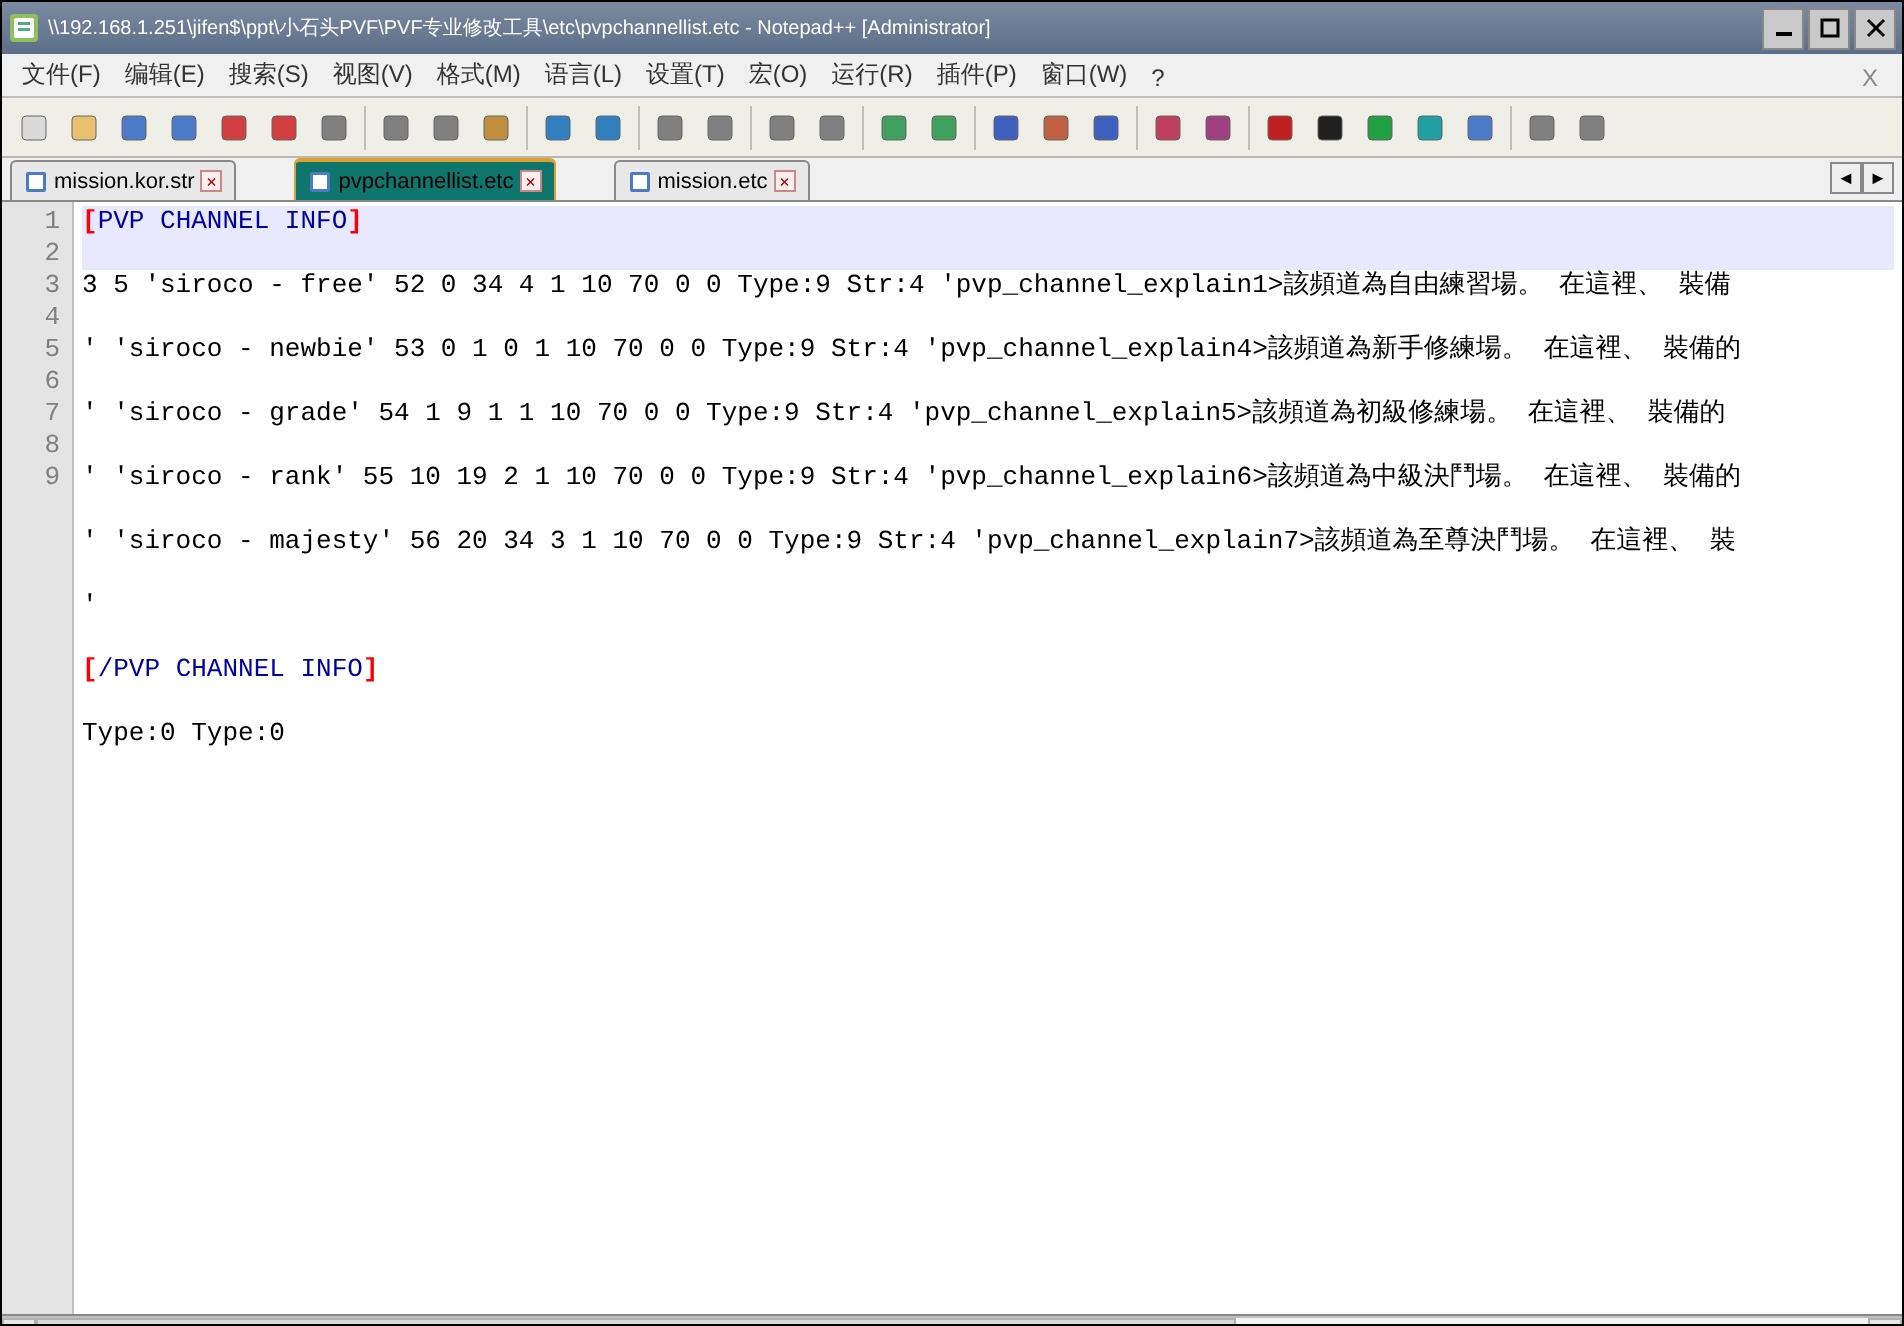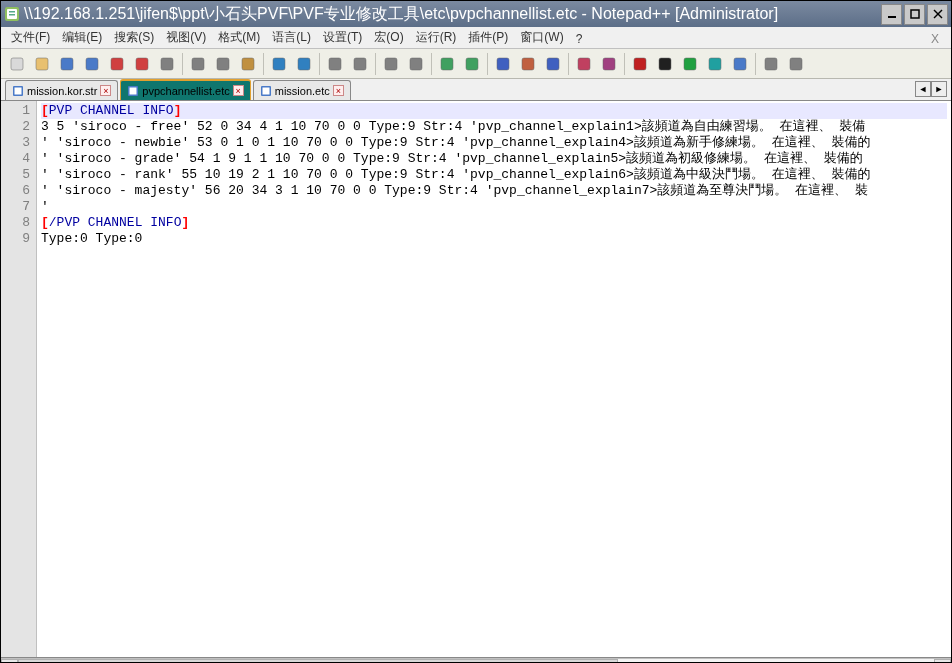--- a/index.html
+++ b/index.html
@@ -1,46 +1,46 @@
 <!DOCTYPE html>
 <html><head>
 <meta charset="utf-8">
 <style>
   * { margin:0; padding:0; box-sizing:border-box; }
   body { font-family:"Microsoft YaHei","SimSun",Tahoma,sans-serif; font-size:12px; background:#ece9d8; width:952px; height:663px; overflow:hidden; border:1px solid #000; }
   
   .titlebar { height:26px; background:linear-gradient(#7b8aa0,#5c6e88); color:#fff; display:flex; align-items:center; padding:0 3px; }
   .titlebar .app-icon { width:16px; height:16px; margin-right:4px; display:inline-block; }
-  .titlebar .title-text { flex:1; font-size:16px; white-space:nowrap; overflow:hidden; }
+  .titlebar .title-text { flex:1; font-size:10px; white-space:nowrap; overflow:hidden; }
   .winbtns { display:flex; gap:2px; }
   .winbtn { width:21px; height:21px; background:#c9c9c9; border:1px solid #888; display:flex; align-items:center; justify-content:center; font-size:11px; cursor:pointer; color:#000; }
   .winbtn.close { font-weight:bold; }
   
   .menubar { height:22px; background:#f0f0f0; display:flex; align-items:flex-end; padding:0 4px; border-bottom:1px solid #c0c0c0; }
   .menuitem { padding:2px 6px; cursor:pointer; color:#333; }
   .menu-x { margin-left:auto; padding:2px 8px; color:#888; cursor:pointer; }
   
   .toolbar { height:30px; background:#efefe7; border-bottom:1px solid #b8b8b0; display:flex; align-items:center; padding:2px 4px; gap:1px; overflow:hidden; }
   .tbtn { width:24px; height:24px; border:1px solid transparent; display:flex; align-items:center; justify-content:center; cursor:pointer; border-radius:2px; }
   .tsep { width:1px; height:22px; background:#c0c0b8; margin:0 2px; }
   .tbtn svg { width:16px; height:16px; }
   
-  .tabbar { height:22px; background:#f0f0f0; display:flex; align-items:flex-end; padding:0 4px; border-bottom:1px solid #888; position:relative; }
+  .tabbar { height:22px; background:#f0f0f0; display:flex; align-items:flex-end; padding:0 4px; border-bottom:1px solid #888; position:relative;gap:27px; }
   .tab { height:20px; border:1px solid #888; border-bottom:none; border-radius:3px 3px 0 0; background:#e8e8e8; display:flex; align-items:center; padding:0 6px; margin-right:2px; font-size:11px; cursor:pointer; gap:3px; }
   .tab.active { background:#0f766e; border-color:#e0a030; border-top:2px solid #e0a030; height:21px; }
   .tab .tab-icon { width:12px; height:12px; }
   .tab-close { width:11px; height:11px; display:flex;align-items:center;justify-content:center; font-size:9px; color:#a00; border:1px solid #c88; background:#fee; cursor:pointer; }
   .tabbar-arrows { position:absolute; right:4px; top:2px; display:flex; gap:0; }
   .tabarrow { width:16px; height:16px; border:1px solid #888; background:#eee; display:flex;align-items:center;justify-content:center; font-size:9px; cursor:pointer; }
   
   .editor-wrap { height:557px; display:flex; background:#fff; font-family:Consolas,"Courier New",monospace; font-size:13px; line-height:16px; overflow:hidden; border-bottom:1px solid #888; }
   .gutter { width:36px; background:#e4e4e4; border-right:1px solid #c0c0c0; color:#808080; text-align:right; padding:2px 6px 2px 2px; }
   .gutter div { height:16px; }
   .codearea { flex:1; padding:2px 4px; white-space:pre; overflow:hidden; position:relative; }
-  .codearea .line { height:16px; }
+  .codearea .line { height:32px; }
   .codearea .line.current { background:#e8e8ff; }
   .tag-open { color:#0000a0; }
   .bracket-red { color:#ff0000; font-weight:bold; }
   
   .hscroll { height:17px; background:#f0f0f0; border-top:1px solid #c0c0c0; display:flex; }
   .hscroll .sbtn { width:17px; height:17px; background:#e8e8e8; border:1px solid #b0b0b0; display:flex;align-items:center;justify-content:center;font-size:9px; cursor:pointer; }
   .hscroll .strack { flex:1; background:#f4f4f4; position:relative; }
   .hscroll .sthumb { position:absolute; left:0; top:0; height:15px; width:600px; background:#d8d8d8; border:1px solid #b0b0b0; }
 </style>
 </head>

